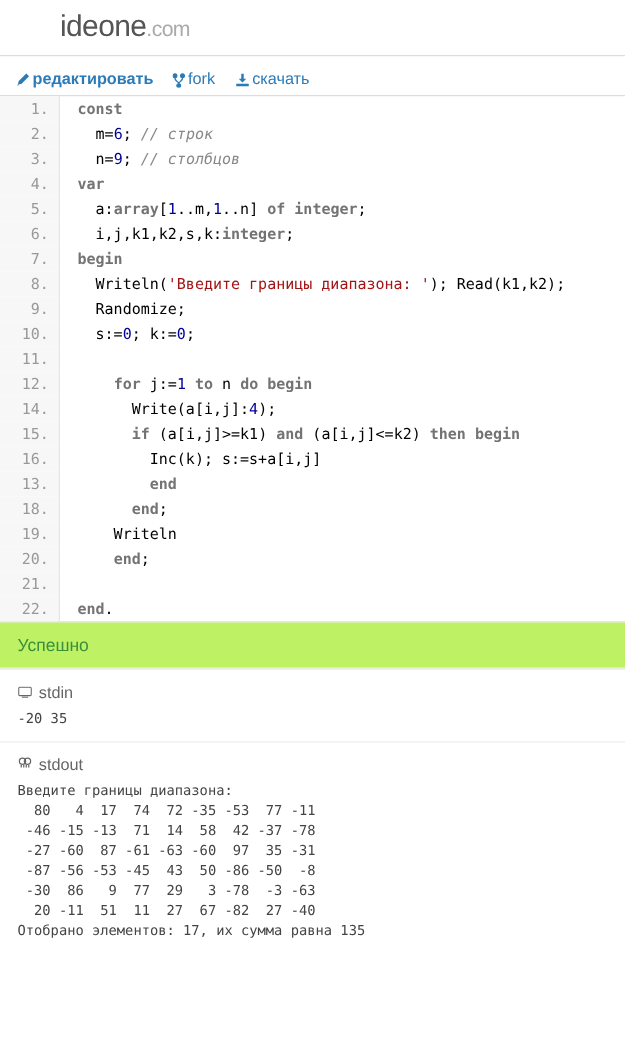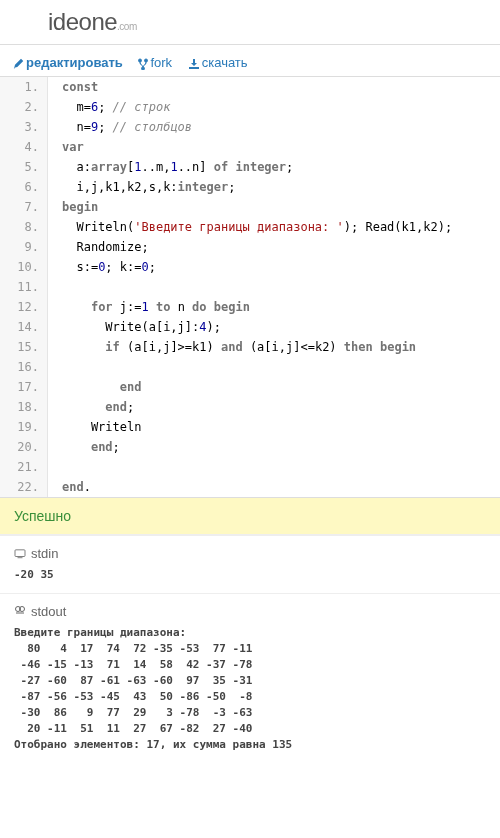--- a/index.html
+++ b/index.html
@@ -1,36 +1,36 @@
 <!DOCTYPE html>
 <html><head>
 <meta charset="utf-8">
 <style>
   * { margin: 0; padding: 0; box-sizing: border-box; }
   body { font-family: Arial, Helvetica, sans-serif; font-size: 12px; background: #fff; width: 500px; }
   .logo { padding: 8px 12px; border-bottom: 1px solid #ddd; }
   .logo-text { font-size: 24px; font-weight: 300; color: #888; letter-spacing: -0.5px; }
   .logo-text .dark { color: #555; margin-left: 36px; }
-  .logo-text .ext { font-size: 10px; color: #aaa; }
+  .logo-text .ext { font-size: 17px; color: #aaa; }
   .toolbar { padding: 10px 28px 6px 12px; }
   .toolbar a { color: #2b7bb9; text-decoration: none; font-size: 13px; margin-right: 12px; }
   .toolbar a.primary { font-weight: bold; }
   .toolbar .icon { display: inline-block; vertical-align: middle; margin-right: 2px; }
   .code-area { border-top: 1px solid #ddd; border-bottom: 1px solid #ddd; font-family: Consolas, Monaco, monospace; font-size: 12px; }
   .code-line { display: flex; line-height: 20px; }
   .gutter { width: 48px; text-align: right; padding-right: 8px; color: #999; background: #f7f7f7; border-right: 1px solid #e5e5e5; flex-shrink: 0; }
   .code { padding-left: 14px; white-space: pre; }
   .kw { color: #737373; font-weight: bold; }
   .num { color: #009; }
   .cm { color: #888; font-style: italic; text-align: center; }
   .str { color: #a31515; }
-  .status { padding: 10px 14px; color: #3a8f3a; font-size: 14px; background: #fef9c3; border-bottom: 1px solid #eee; }
+  .status { padding: 10px 14px; color: #3a8f3a; font-size: 14px; background: #bef264; border-bottom: 1px solid #eee; }
   .io-section { padding: 10px 14px; }
   .io-header { color: #666; font-size: 13px; margin-bottom: 6px; display: flex; align-items: center; gap: 5px; }
-  .io-content { font-family: Consolas, Monaco, monospace; font-size: 11px; color: #444; white-space: pre; line-height: 1.45; font-weight: bold; }
+  .io-content { font-family: Consolas, Monaco, monospace; font-size: 11px; color: #444; white-space: pre; line-height: 1.45; }
   hr.sep { border: none; border-top: 1px solid #eee; }
   svg { display: block; }
 </style>
 </head>
 <body>
 
 <div class="logo">
   <span class="logo-text"><span class="dark">ideone</span><span class="ext">.com</span></span>
 </div>
 
@@ -103,23 +103,24 @@
     <div class="code-line">
       <div class="gutter">14.</div>
       <div class="code">      Write(a[i,j]:<span class="num">4</span>);</div>
     </div>
     <div class="code-line">
       <div class="gutter">15.</div>
       <div class="code">      <span class="kw">if</span> (a[i,j]&gt;=k1) <span class="kw">and</span> (a[i,j]&lt;=k2) <span class="kw">then</span> <span class="kw">begin</span></div>
     </div>
     <div class="code-line">
       <div class="gutter">16.</div>
+      <div class="code">        Inc(k); s:=s+a[i,j]</div>
     </div>
     <div class="code-line">
-      <div class="gutter">17.</div>
+      <div class="gutter">13.</div>
       <div class="code">        <span class="kw">end</span></div>
     </div>
     <div class="code-line">
       <div class="gutter">18.</div>
       <div class="code">      <span class="kw">end</span>;</div>
     </div>
     <div class="code-line">
       <div class="gutter">19.</div>
       <div class="code">    Writeln</div>
     </div>

